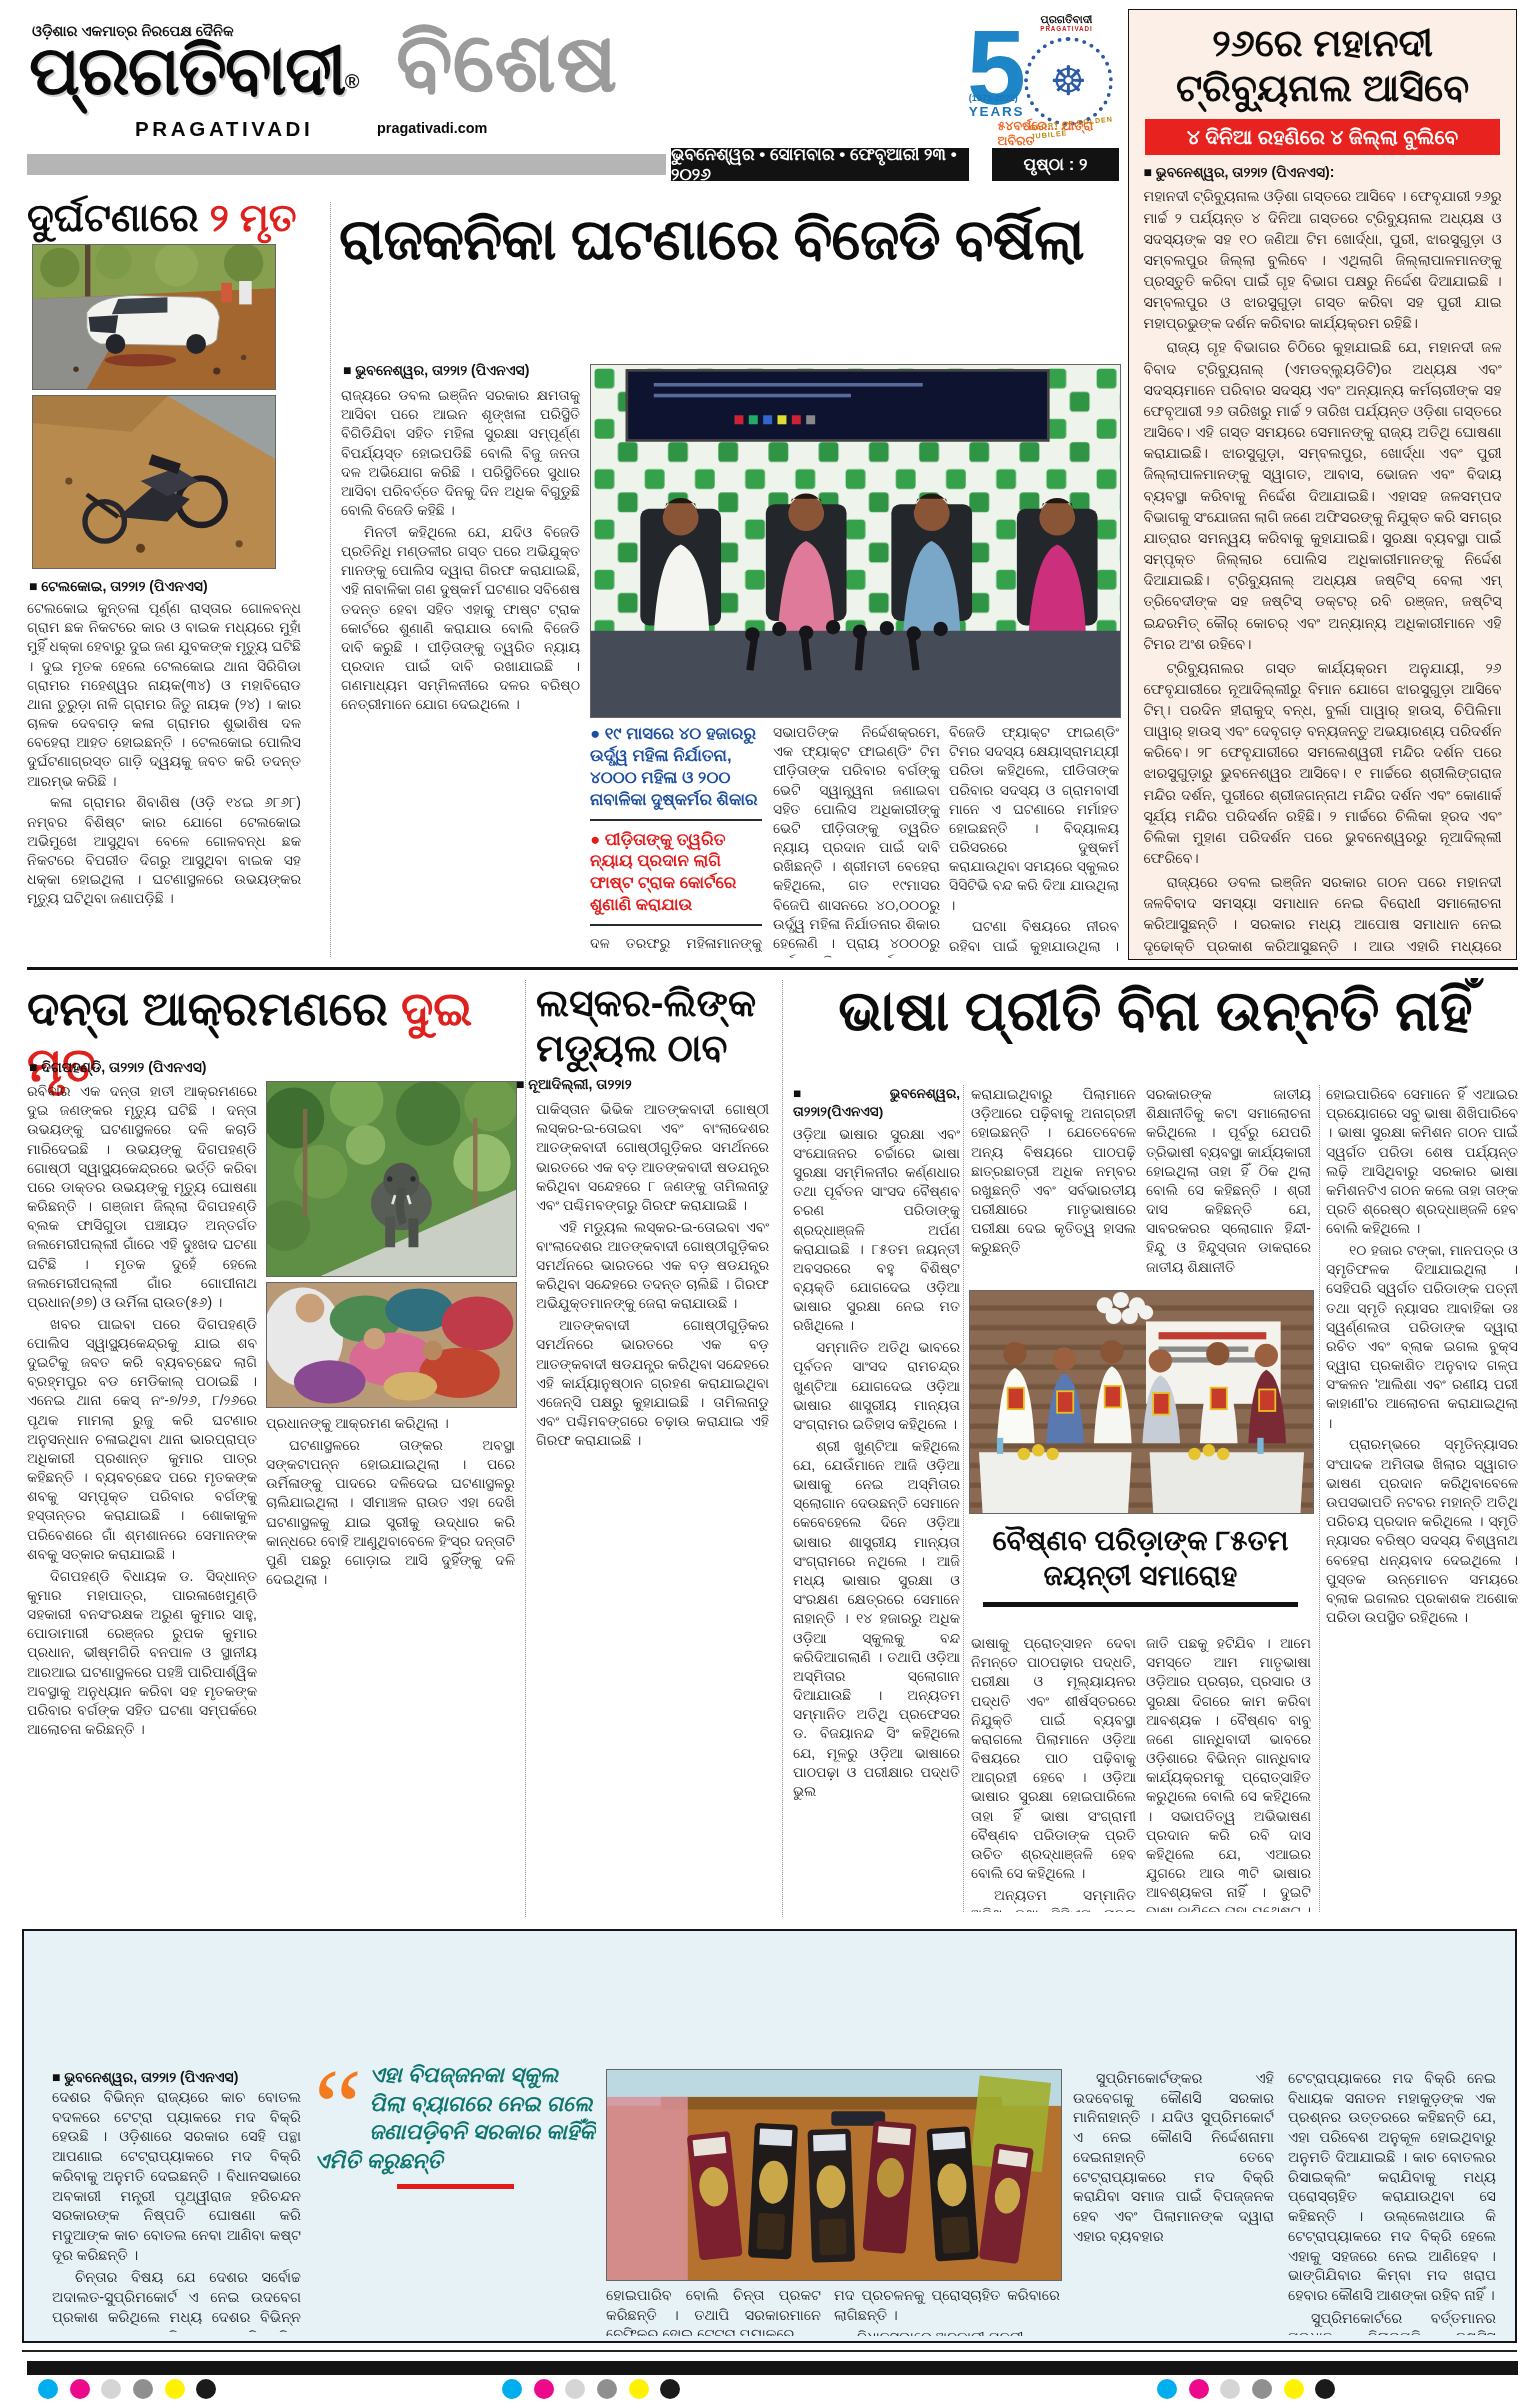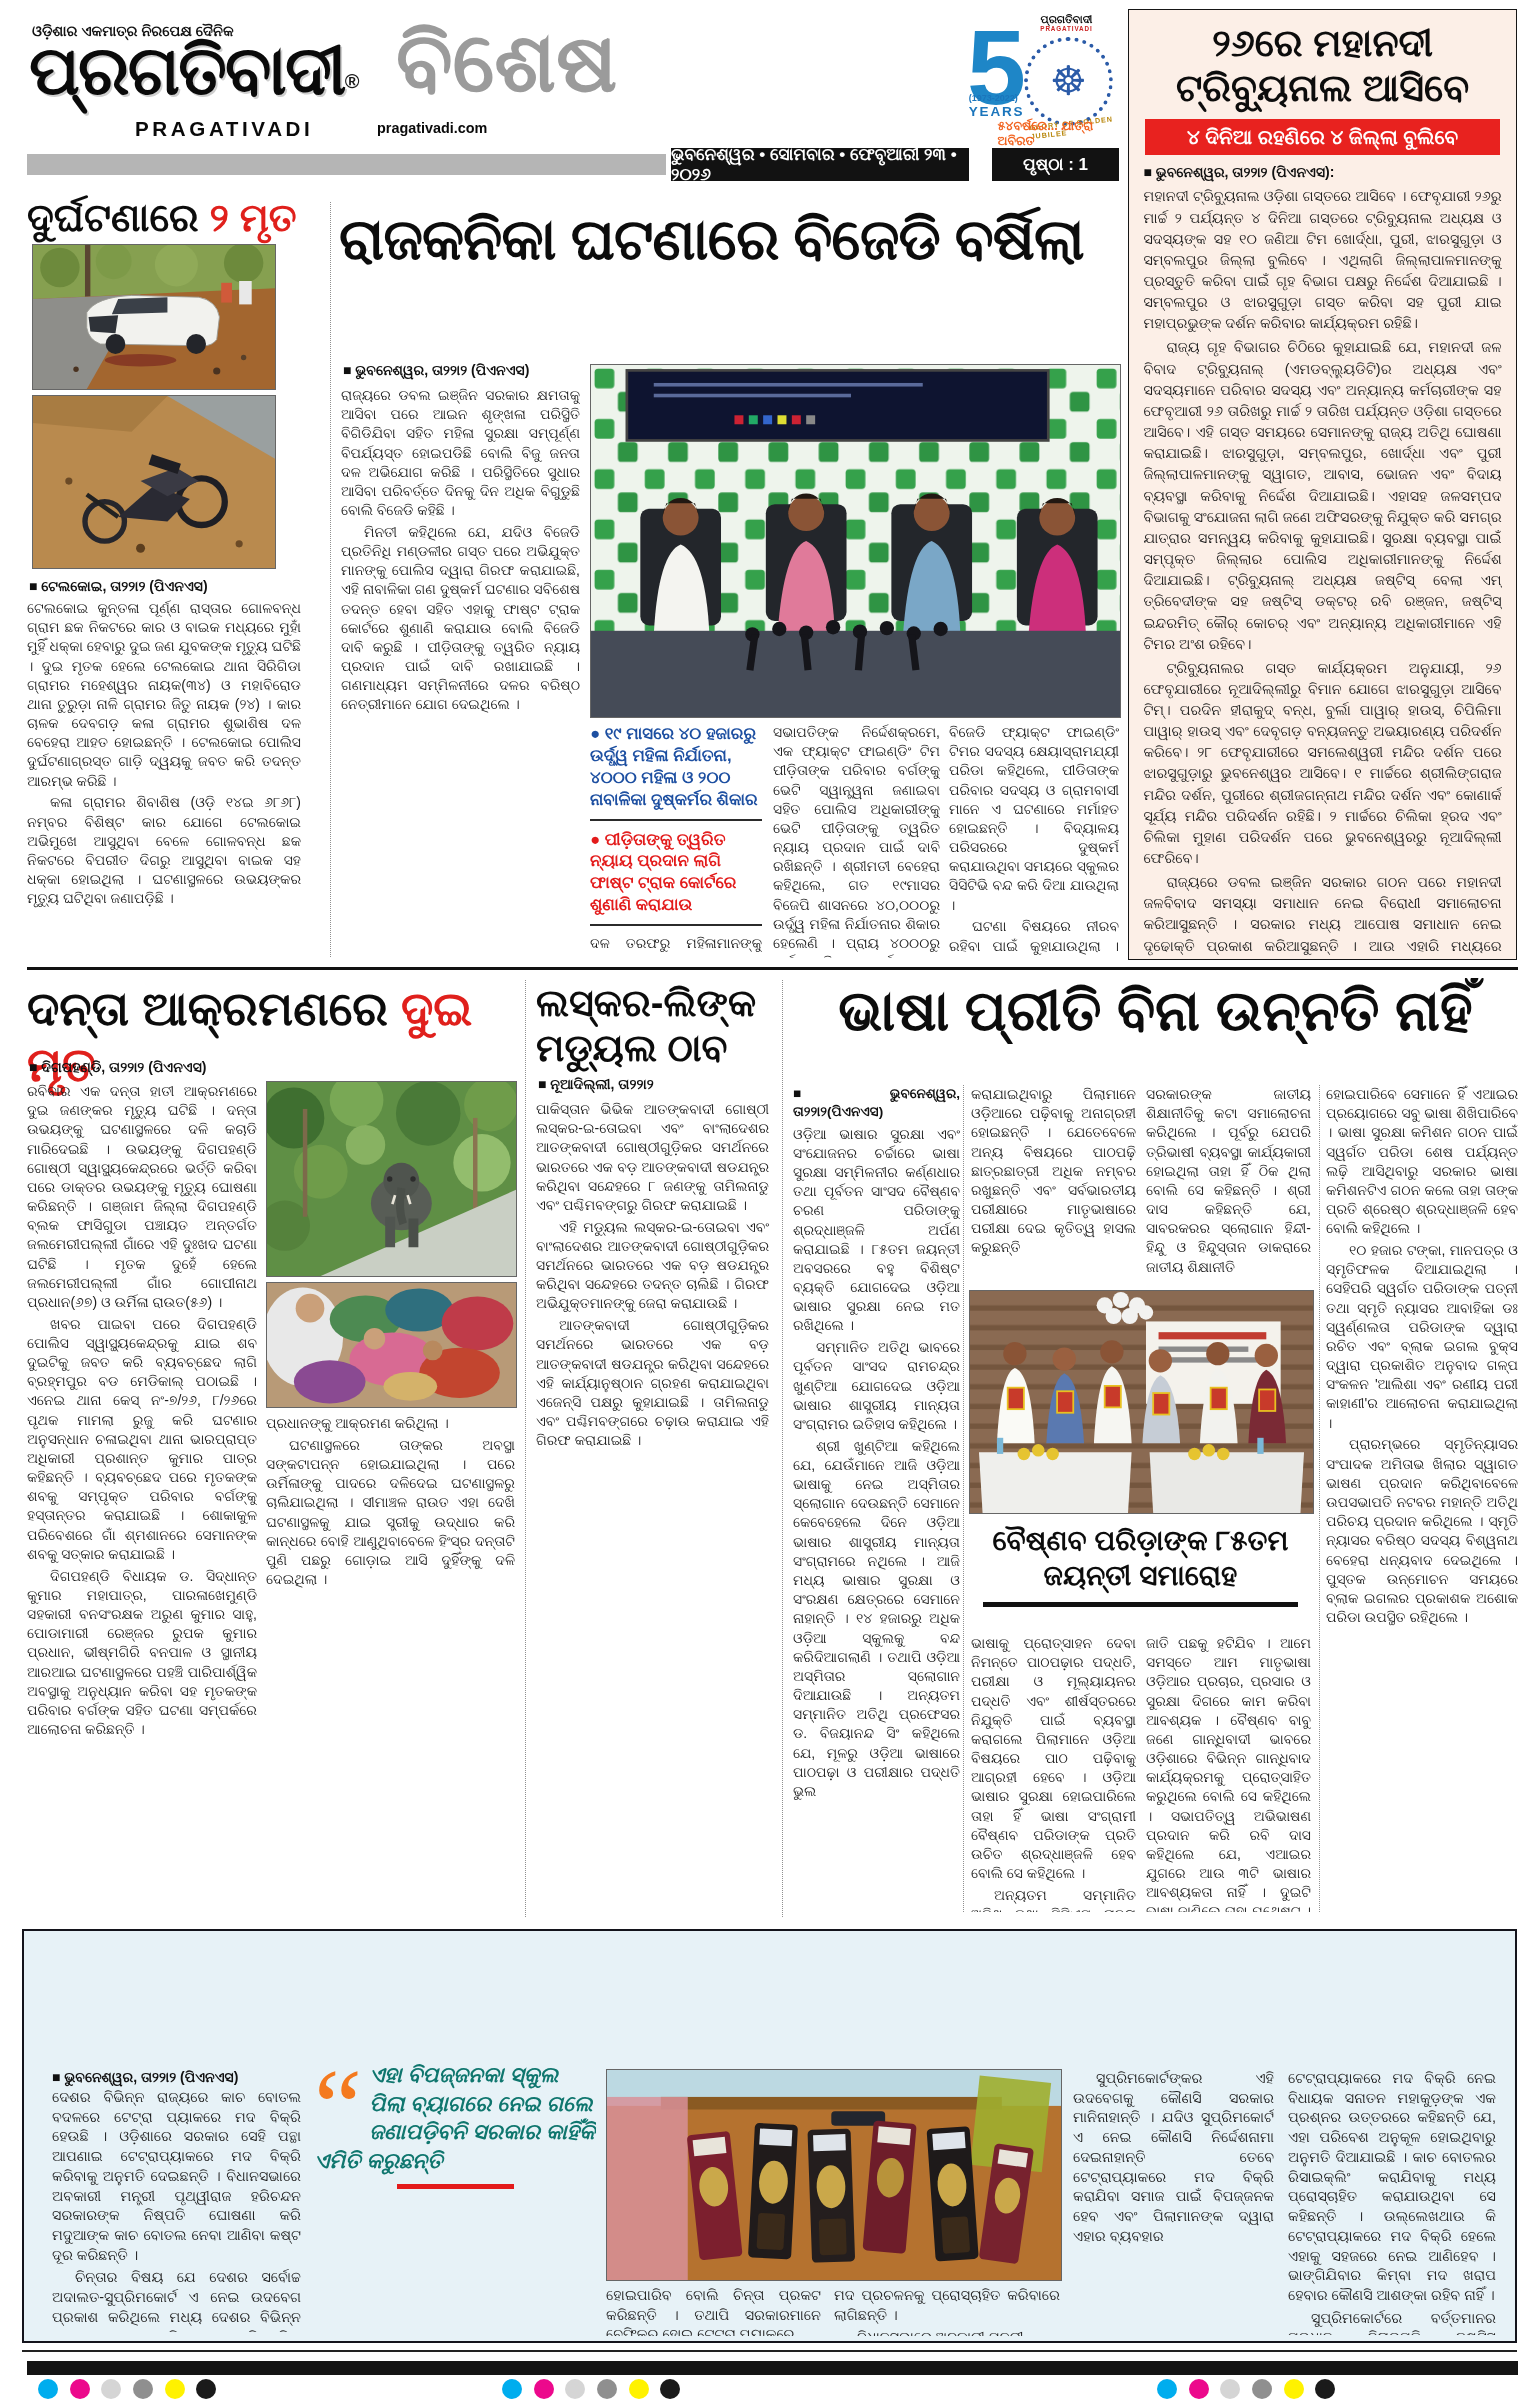--- a/index.html
+++ b/index.html
@@ -81,21 +81,21 @@
         <span>☸</span>
       </span>
     <span class="range">(1973-2022)</span>
     <span class="yrs">YEARS</span>
     <span class="glory">GLORY OF GOLDEN JUBILEE</span>
     <span class="orange">୫୪ବର୍ଷରେ... ଯାତ୍ରା ଅବିରତ</span>
   </div>
 
   <div class="abs" style="left:27px;top:154px;width:639px;height:20.6px;background:#b5b5b5;"></div>
   <div class="abs date-strip" style="left:671px;top:148px;width:298px;height:33px;">ଭୁବନେଶ୍ୱର • ସୋମବାର • ଫେବୃଆରୀ ୨୩ • ୨୦୨୬</div>
-  <div class="abs page-box" style="left:992px;top:148px;width:127px;height:33px;">ପୃଷ୍ଠା : 1</div>
+  <div class="abs page-box" style="left:992px;top:148px;width:127px;height:33px;">ପୃଷ୍ଠା : ୨</div>
 
   <div class="abs tri-box" style="left:1128px;top:9px;width:389px;height:951px;">
     <h2 class="hl">୨୬ରେ ମହାନଦୀ ଟ୍ରିବ୍ୟୁନାଲ ଆସିବେ</h2>
     <div class="tri-sub">୪ ଦିନିଆ ରହଣିରେ ୪ ଜିଲ୍ଲା ବୁଲିବେ</div>
     <div class="dateline" style="margin-bottom:5.4px;">■ ଭୁବନେଶ୍ୱର, ତା୨୨ା୨ (ପିଏନଏସ):</div>
     <div class="body-txt">
       <p>ମହାନଦୀ ଟ୍ରିବ୍ୟୁନାଲ ଓଡ଼ିଶା ଗସ୍ତରେ ଆସିବେ । ଫେବୃଯାରୀ ୨୬ରୁ ମାର୍ଚ୍ଚ ୨ ପର୍ଯ୍ୟନ୍ତ ୪ ଦିନିଆ ଗସ୍ତରେ ଟ୍ରିବ୍ୟୁନାଲ ଅଧ୍ୟକ୍ଷ ଓ ସଦସ୍ୟଙ୍କ ସହ ୧୦ ଜଣିଆ ଟିମ ଖୋର୍ଦ୍ଧା, ପୁରୀ, ଝାରସୁଗୁଡ଼ା ଓ ସମ୍ବଲପୁର ଜିଲ୍ଲା ବୁଲିବେ । ଏଥିଲାଗି ଜିଲ୍ଲାପାଳମାନଙ୍କୁ ପ୍ରସ୍ତୁତି କରିବା ପାଇଁ ଗୃହ ବିଭାଗ ପକ୍ଷରୁ ନିର୍ଦ୍ଦେଶ ଦିଆଯାଇଛି । ସମ୍ବଲପୁର ଓ ଝାରସୁଗୁଡ଼ା ଗସ୍ତ କରିବା ସହ ପୁରୀ ଯାଇ ମହାପ୍ରଭୁଙ୍କ ଦର୍ଶନ କରିବାର କାର୍ଯ୍ୟକ୍ରମ ରହିଛି।</p>
       <p class="ind">ରାଜ୍ୟ ଗୃହ ବିଭାଗର ଚିଠିରେ କୁହାଯାଇଛି ଯେ, ମହାନଦୀ ଜଳ ବିବାଦ ଟ୍ରିବ୍ୟୁନାଲ୍ (ଏମଡବ୍ଲ୍ୟୁଡିଟି)ର ଅଧ୍ୟକ୍ଷ ଏବଂ ସଦସ୍ୟମାନେ ପରିବାର ସଦସ୍ୟ ଏବଂ ଅନ୍ୟାନ୍ୟ କର୍ମଚାରୀଙ୍କ ସହ ଫେବୃଆରୀ ୨୬ ତାରିଖରୁ ମାର୍ଚ୍ଚ ୨ ତାରିଖ ପର୍ଯ୍ୟନ୍ତ ଓଡ଼ିଶା ଗସ୍ତରେ ଆସିବେ। ଏହି ଗସ୍ତ ସମୟରେ ସେମାନଙ୍କୁ ରାଜ୍ୟ ଅତିଥି ଘୋଷଣା କରାଯାଇଛି। ଝାରସୁଗୁଡ଼ା, ସମ୍ବଲପୁର, ଖୋର୍ଦ୍ଧା ଏବଂ ପୁରୀ ଜିଲ୍ଲାପାଳମାନଙ୍କୁ ସ୍ୱାଗତ, ଆବାସ, ଭୋଜନ ଏବଂ ବିଦାୟ ବ୍ୟବସ୍ଥା କରିବାକୁ ନିର୍ଦ୍ଦେଶ ଦିଆଯାଇଛି। ଏହାସହ ଜଳସମ୍ପଦ ବିଭାଗକୁ ସଂଯୋଜନା ଲାଗି ଜଣେ ଅଫିସରଙ୍କୁ ନିଯୁକ୍ତ କରି ସମଗ୍ର ଯାତ୍ରାର ସମନ୍ୱୟ କରିବାକୁ କୁହାଯାଇଛି। ସୁରକ୍ଷା ବ୍ୟବସ୍ଥା ପାଇଁ ସମ୍ପୃକ୍ତ ଜିଲ୍ଲାର ପୋଲିସ ଅଧିକାରୀମାନଙ୍କୁ ନିର୍ଦ୍ଦେଶ ଦିଆଯାଇଛି। ଟ୍ରିବ୍ୟୁନାଲ୍ ଅଧ୍ୟକ୍ଷ ଜଷ୍ଟିସ୍ ବେଲା ଏମ୍ ତ୍ରିବେଦୀଙ୍କ ସହ ଜଷ୍ଟିସ୍ ଡକ୍ଟର୍ ରବି ରଞ୍ଜନ, ଜଷ୍ଟିସ୍ ଇନ୍ଦରମିତ୍ କୌର୍ କୋଚର୍ ଏବଂ ଅନ୍ୟାନ୍ୟ ଅଧିକାରୀମାନେ ଏହି ଟିମର ଅଂଶ ରହିବେ।</p>
       <p class="ind">ଟ୍ରିବ୍ୟୁନାଲର ଗସ୍ତ କାର୍ଯ୍ୟକ୍ରମ ଅନୁଯାୟୀ, ୨୬ ଫେବୃଯାରୀରେ ନୂଆଦିଲ୍ଲୀରୁ ବିମାନ ଯୋଗେ ଝାରସୁଗୁଡ଼ା ଆସିବେ ଟିମ୍। ପରଦିନ ହୀରାକୁଦ୍ ବନ୍ଧ, ବୁର୍ଲା ପାୱାର୍ ହାଉସ୍, ଚିପିଲିମା ପାୱାର୍ ହାଉସ୍ ଏବଂ ଦେବୃଗଡ଼ ବନ୍ୟଜନ୍ତୁ ଅଭୟାରଣ୍ୟ ପରିଦର୍ଶନ କରିବେ। ୨୮ ଫେବୃଯାରୀରେ ସମଲେଶ୍ୱରୀ ମନ୍ଦିର ଦର୍ଶନ ପରେ ଝାରସୁଗୁଡ଼ାରୁ ଭୁବନେଶ୍ୱର ଆସିବେ। ୧ ମାର୍ଚ୍ଚରେ ଶ୍ରୀଲିଙ୍ଗରାଜ ମନ୍ଦିର ଦର୍ଶନ, ପୁରୀରେ ଶ୍ରୀଜଗନ୍ନାଥ ମନ୍ଦିର ଦର୍ଶନ ଏବଂ କୋଣାର୍କ ସୂର୍ଯ୍ୟ ମନ୍ଦିର ପରିଦର୍ଶନ ରହିଛି। ୨ ମାର୍ଚ୍ଚରେ ଚିଲିକା ହ୍ରଦ ଏବଂ ଚିଲିକା ମୁହାଣ ପରିଦର୍ଶନ ପରେ ଭୁବନେଶ୍ୱରରୁ ନୂଆଦିଲ୍ଲୀ ଫେରିବେ।</p>
       <p class="ind">ରାଜ୍ୟରେ ଡବଲ ଇଞ୍ଜିନ ସରକାର ଗଠନ ପରେ ମହାନଦୀ ଜଳବିବାଦ ସମସ୍ୟା ସମାଧାନ ନେଇ ବିରୋଧୀ ସମାଲୋଚନା କରିଆସୁଛନ୍ତି । ସରକାର ମଧ୍ୟ ଆପୋଷ ସମାଧାନ ନେଇ ଦୃଢୋକ୍ତି ପ୍ରକାଶ କରିଆସୁଛନ୍ତି । ଆଉ ଏହାରି ମଧ୍ୟରେ ମହାନଦୀ ଟ୍ରିବୁନାଲ ଅଧ୍ୟକ୍ଷଙ୍କ ସମେତ ପ୍ରତିନିଧି ଦଳର ଓଡିଶା ଗସ୍ତ ବହୁ ଗୁରୁତ୍ୱ ବହନ କରୁଛି ବୋଲି ରାଜନୈତିକ ମହଲରେ ଚର୍ଚ୍ଚା ।</p>
@@ -291,21 +291,21 @@
   <div class="abs body-txt" style="left:266px;top:1414px;width:249px;height:499px;">
     <p>ପ୍ରଧାନଙ୍କୁ ଆକ୍ରମଣ କରିଥିଲା ।</p>
     <p class="ind">ଘଟଣାସ୍ଥଳରେ ତାଙ୍କର ଅବସ୍ଥା ସଙ୍କଟାପନ୍ନ ହୋଇଯାଇଥିଲା । ପରେ ଉର୍ମିଳାଙ୍କୁ ପାଦରେ ଦଳିଦେଇ ଘଟଣାସ୍ଥଳରୁ ଚାଲିଯାଇଥିଲା । ସୀମାଞ୍ଚଳ ରାଉତ ଏହା ଦେଖି ଘଟଣାସ୍ଥଳକୁ ଯାଇ ସ୍ତ୍ରୀକୁ ଉଦ୍ଧାର କରି କାନ୍ଧରେ ବୋହି ଆଣୁଥିବାବେଳେ ହିଂସ୍ର ଦନ୍ତାଟି ପୁଣି ପଛରୁ ଗୋଡ଼ାଇ ଆସି ଦୁହିଁଙ୍କୁ ଦଳି ଦେଇଥିଲା ।</p>
   </div>
   <div class="abs vdot" style="left:525px;top:980px;height:937px;"></div>
 
   <div class="abs hl" style="left:536px;top:981px;font-size:38px;line-height:1.18;width:237px;">
     <div>ଲସ୍କର-ଲିଙ୍କ</div>
     <div>ମଡ୍ୟୁଲ ଠାବ</div>
   </div>
-  <div class="abs dateline" style="left:538px;top:1076px;">■ ନୂଆଦିଲ୍ଲୀ, ତା୨୨ା୨</div>
+  <div class="abs dateline" style="left:516px;top:1076px;">■ ନୂଆଦିଲ୍ଲୀ, ତା୨୨ା୨</div>
   <div class="abs body-txt" style="left:536px;top:1100px;width:233px;height:813px;">
     <p>ପାକିସ୍ତାନ ଭିଭିକ ଆତଙ୍କବାଦୀ ଗୋଷ୍ଠୀ ଲସ୍କର-ଇ-ତୋଇବା ଏବଂ ବାଂଲାଦେଶର ଆତଙ୍କବାଦୀ ଗୋଷ୍ଠୀଗୁଡ଼ିକର ସମର୍ଥନରେ ଭାରତରେ ଏକ ବଡ଼ ଆତଙ୍କବାଦୀ ଷଡଯନ୍ତ୍ର କରିଥିବା ସନ୍ଦେହରେ ୮ ଜଣଙ୍କୁ ତାମିଲନାଡୁ ଏବଂ ପଶ୍ଚିମବଙ୍ଗରୁ ଗିରଫ କରାଯାଇଛି ।</p>
     <p class="ind">ଏହି ମଡ୍ୟୁଲ ଲସ୍କର-ଇ-ତୋଇବା ଏବଂ ବାଂଲାଦେଶର ଆତଙ୍କବାଦୀ ଗୋଷ୍ଠୀଗୁଡ଼ିକର ସମର୍ଥନରେ ଭାରତରେ ଏକ ବଡ଼ ଷଡଯନ୍ତ୍ର କରିଥିବା ସନ୍ଦେହରେ ତଦନ୍ତ ଚାଲିଛି । ଗିରଫ ଅଭିଯୁକ୍ତମାନଙ୍କୁ ଜେରା କରାଯାଉଛି ।</p>
     <p class="ind">ଆତଙ୍କବାଦୀ ଗୋଷ୍ଠୀଗୁଡ଼ିକର ସମର୍ଥନରେ ଭାରତରେ ଏକ ବଡ଼ ଆତଙ୍କବାଦୀ ଷଡଯନ୍ତ୍ର କରିଥିବା ସନ୍ଦେହରେ ଏହି କାର୍ଯ୍ୟାନୁଷ୍ଠାନ ଗ୍ରହଣ କରାଯାଇଥିବା ଏଜେନ୍ସି ପକ୍ଷରୁ କୁହାଯାଇଛି । ତାମିଲନାଡୁ ଏବଂ ପଶ୍ଚିମବଙ୍ଗରେ ଚଢ଼ାଉ କରାଯାଇ ଏହି ଗିରଫ କରାଯାଇଛି ।</p>
   </div>
   <div class="abs vdot" style="left:782px;top:980px;height:937px;"></div>
 
   <div class="abs hl" style="left:793px;top:978px;width:725px;font-size:56px;text-align:center;white-space:nowrap;overflow:hidden;">ଭାଷା ପ୍ରୀତି ବିନା ଉନ୍ନତି ନାହିଁ</div>
   <div class="abs body-txt" style="left:793px;top:1085px;width:167px;height:827px;">
     <p class="dateline" style="font-size:13.5px;">■ ଭୁବନେଶ୍ୱର, ତା୨୨ା୨(ପିଏନଏସ)</p>

